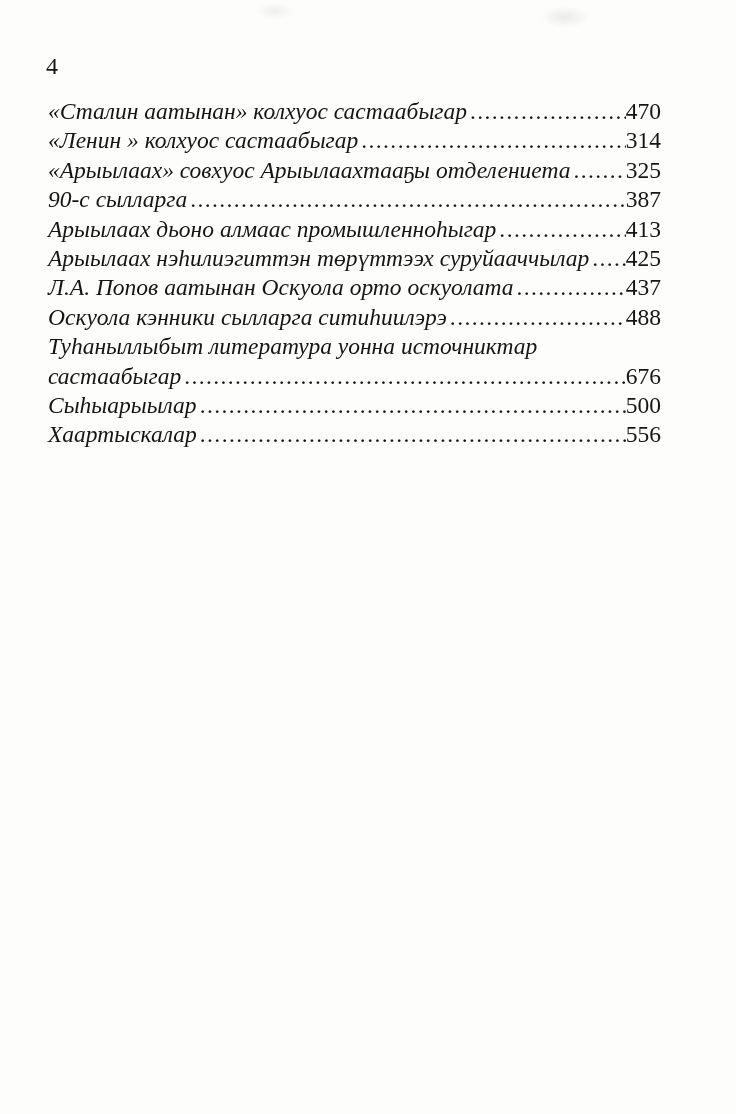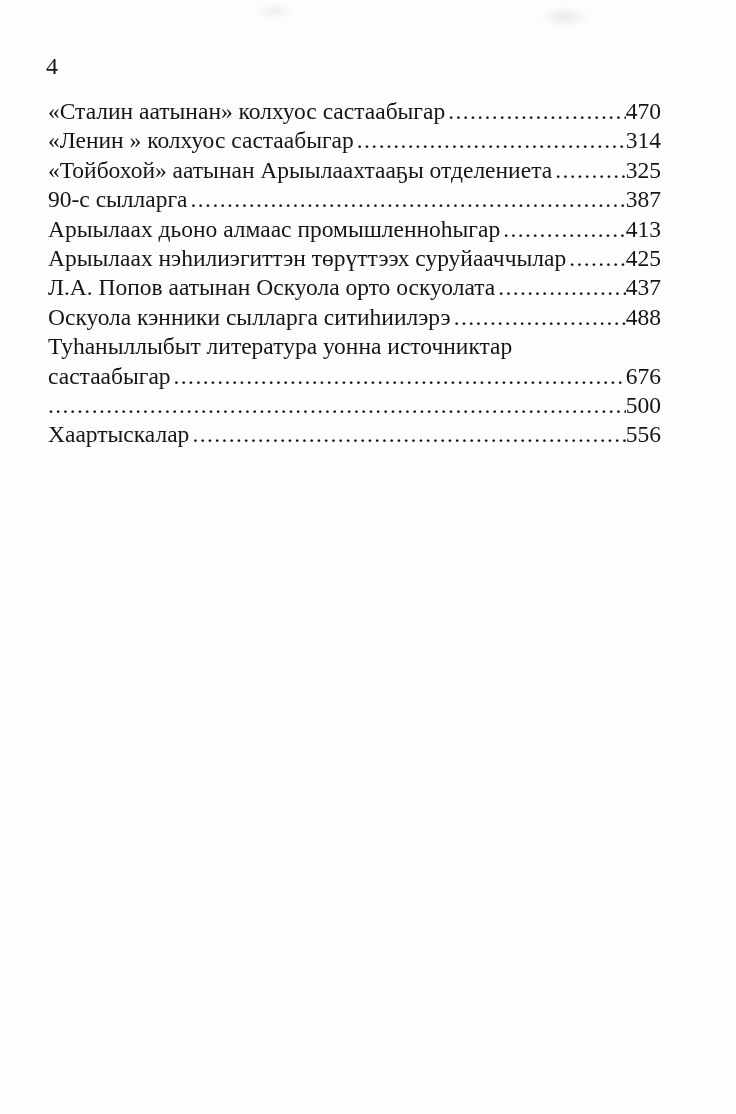--- a/index.html
+++ b/index.html
@@ -48,20 +48,21 @@
     align-items: baseline;
     font-size: 23.5px;
     line-height: 29.4px;
     white-space: nowrap;
   }
   .toc-line.section-break {
   }
   .toc-title {
     flex: 0 0 auto;
     padding-right: 3px;
+    font-style: italic;
   }
   .toc-leader {
     flex: 1 1 auto;
     overflow: hidden;
     min-width: 0;
   }
   .toc-leader::after {
     content: "......................................................................................................................";
     letter-spacing: 1.4px;
   }
@@ -85,21 +86,21 @@
     <span class="toc-page">470</span>
   </div>
 
   <div class="toc-line">
     <span class="toc-title">«Ленин » колхуос састаабыгар</span>
     <span class="toc-leader"></span>
     <span class="toc-page">314</span>
   </div>
 
   <div class="toc-line">
-    <span class="toc-title">«Тойбохой» аатынан Арыылаахтааҕы отделениета</span>
+    <span class="toc-title">«Арыылаах» совхуос Арыылаахтааҕы отделениета</span>
     <span class="toc-leader"></span>
     <span class="toc-page">325</span>
   </div>
 
   <div class="toc-line">
     <span class="toc-title">90-с сылларга</span>
     <span class="toc-leader"></span>
     <span class="toc-page">387</span>
   </div>
 
@@ -133,20 +134,21 @@
 
   </div>
 
   <div class="toc-line">
     <span class="toc-title">састаабыгар</span>
     <span class="toc-leader"></span>
     <span class="toc-page">676</span>
   </div>
 
   <div class="toc-line">
+    <span class="toc-title">Сыһыарыылар</span>
     <span class="toc-leader"></span>
     <span class="toc-page">500</span>
   </div>
 
   <div class="toc-line section-break">
     <span class="toc-title">Хаартыскалар</span>
     <span class="toc-leader"></span>
     <span class="toc-page">556</span>
   </div>
 </div>

